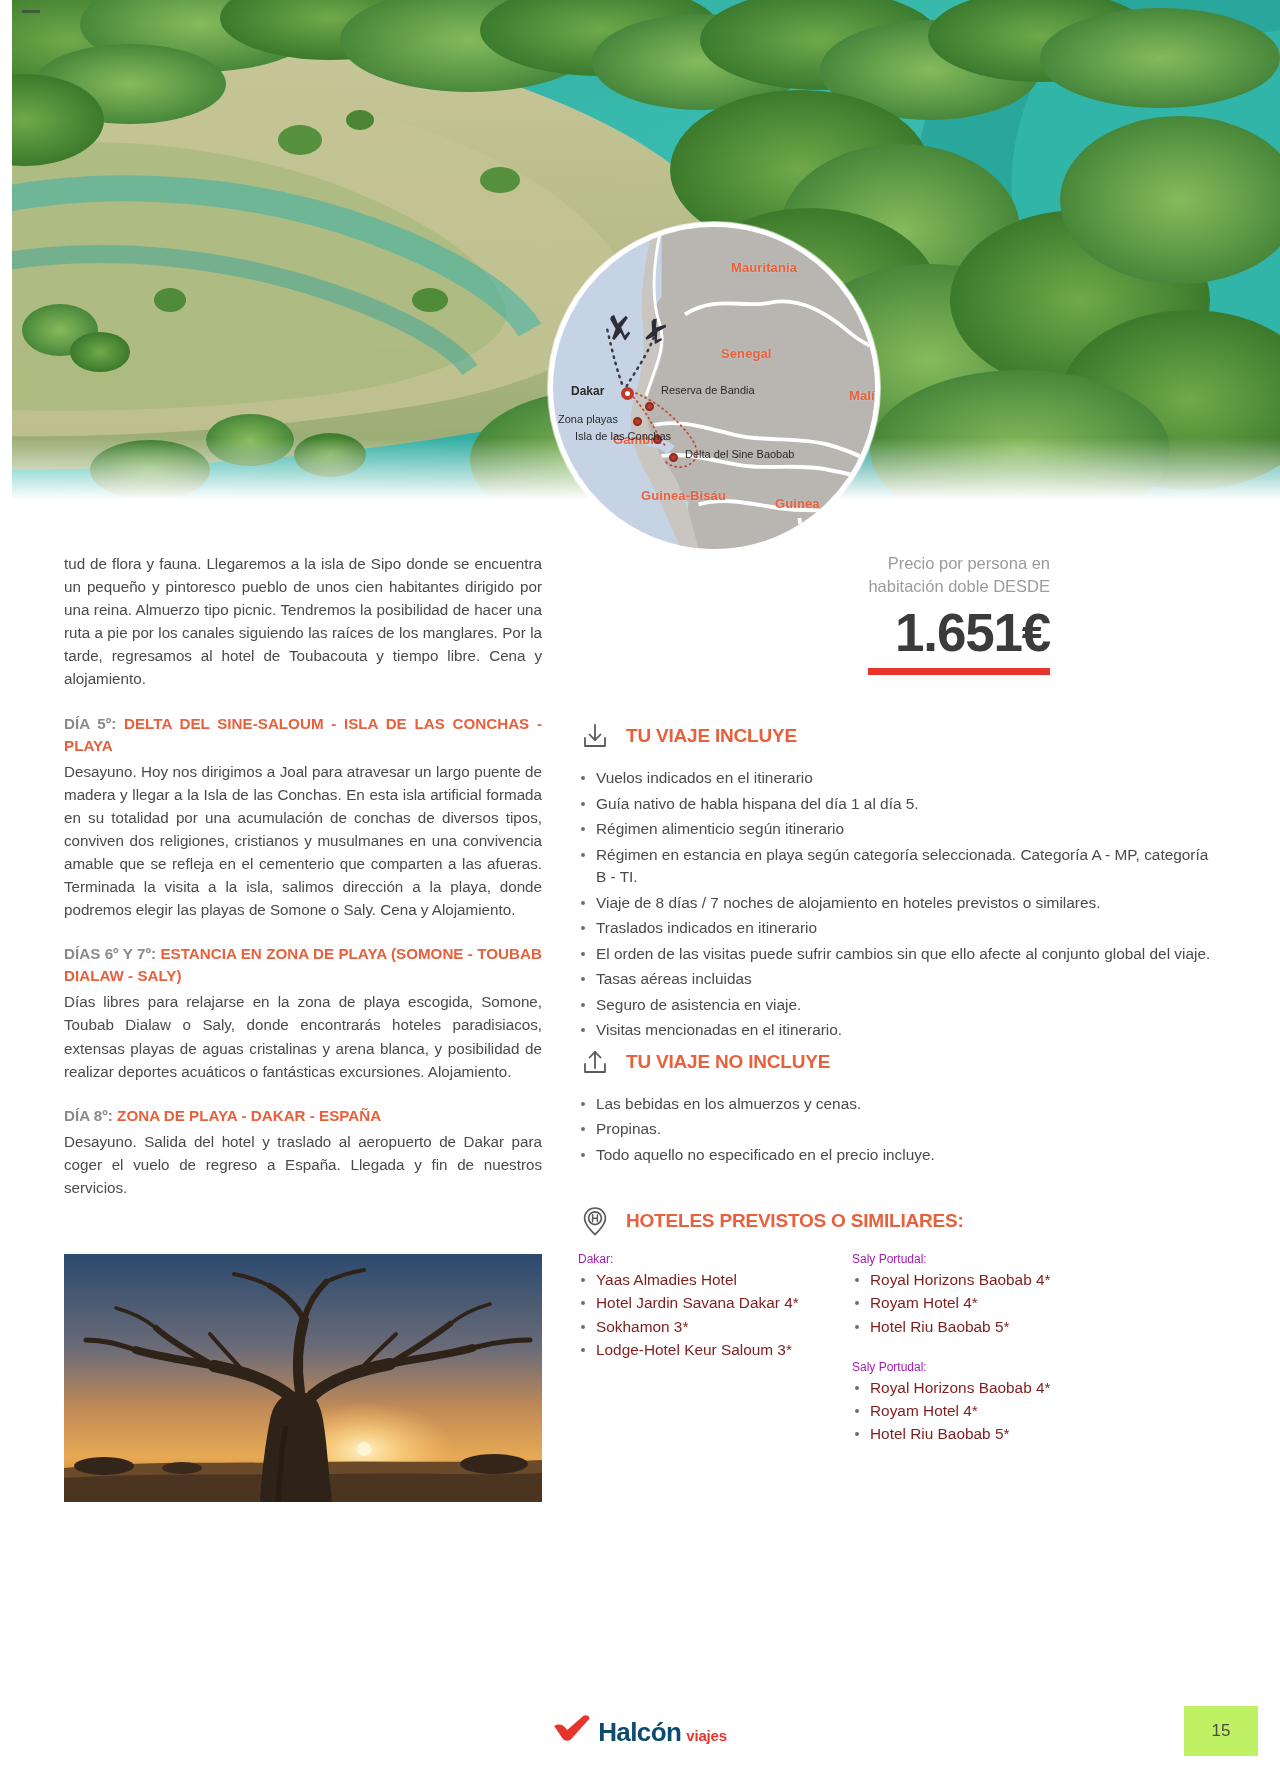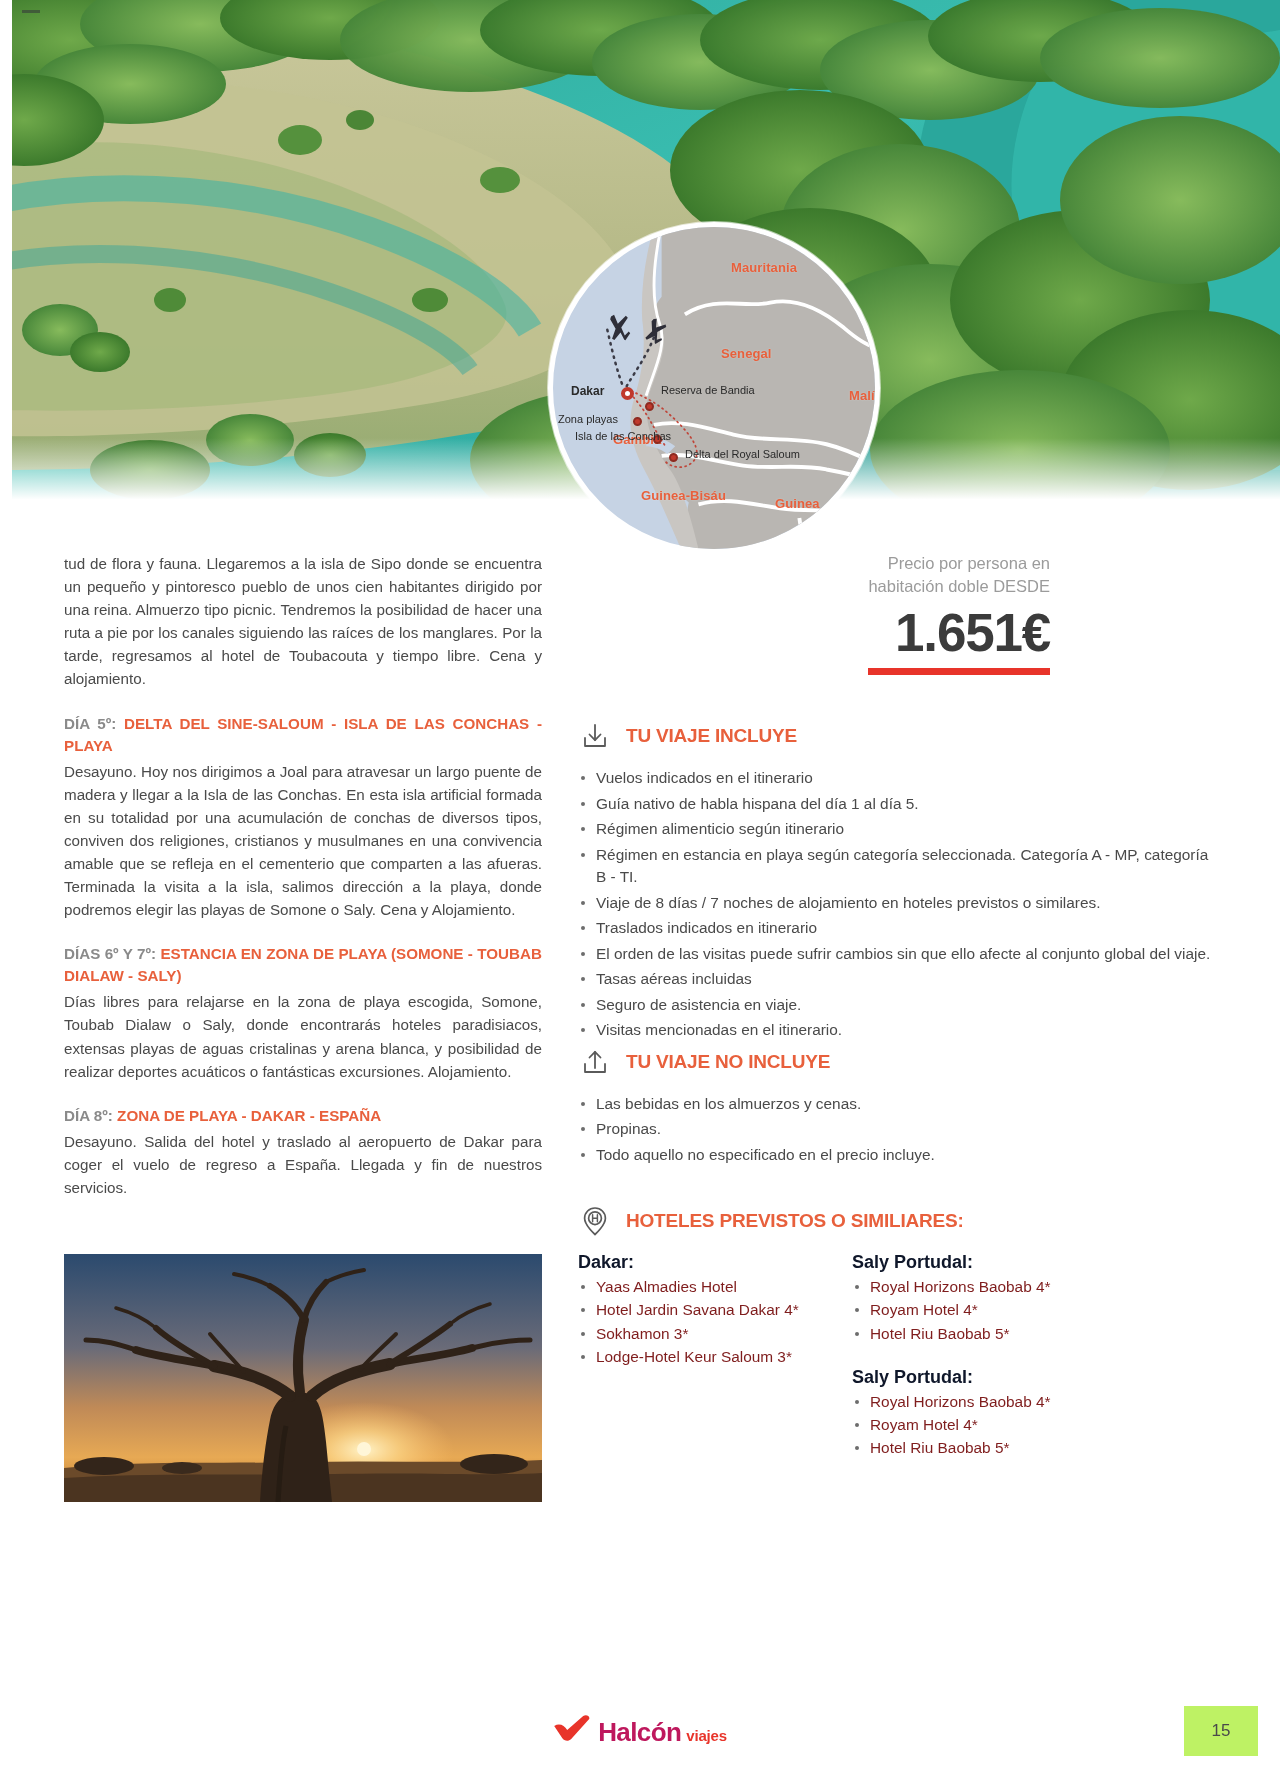--- a/index.html
+++ b/index.html
@@ -201,23 +201,23 @@
   }
 
   .hotels-cols {
     display: flex;
     gap: 28px;
     margin-top: 2px;
   }
   .hotels-col { width: 246px; }
   .hotels-col.wide { width: 300px; }
   .hotel-city {
-    font-size: 18px;
-    font-weight: bold;
-    color: #0f172a;
+    font-size: 12px;
+    font-weight: normal;
+    color: #a21caf;
     margin-bottom: 3px;
   }
   .hotel-city.spaced { margin-top: 22px; }
   ul.hotel-list { list-style: none; }
   ul.hotel-list li {
     position: relative;
     padding-left: 18px;
     font-size: 15.4px;
     line-height: 1.44;
     color: #7f1d1d;
@@ -244,21 +244,21 @@
     transform: translateX(-50%);
     bottom: 44px;
     display: flex;
     align-items: baseline;
     gap: 5px;
   }
   .logo-mark { width: 40px; height: 26px; }
   .logo-word {
     font-size: 26px;
     font-weight: bold;
-    color: #be185d;
+    color: #0c4a6e;
     letter-spacing: -0.6px;
   }
   .logo-sub {
     font-size: 15px;
     font-weight: bold;
     color: #e8342a;
     letter-spacing: -0.2px;
   }
   .page-num-box {
     position: absolute;
@@ -407,21 +407,21 @@
     <div class="map-dot hollow" style="left:68px; top:160px;"></div>
     <div class="map-dot" style="left:92px; top:175px;"></div>
     <div class="map-dot" style="left:80px; top:190px;"></div>
     <div class="map-dot" style="left:100px; top:208px;"></div>
     <div class="map-dot" style="left:116px; top:226px;"></div>
 
     <div class="map-label city-label bold" style="left:18px; top:158px;">Dakar</div>
     <div class="map-label city-label" style="left:108px; top:158px;">Reserva de Bandia</div>
     <div class="map-label city-label" style="left:5px; top:187px;">Zona playas</div>
     <div class="map-label city-label two-line" style="left:22px; top:203px; width:70px;">Isla de las Conchas</div>
-    <div class="map-label city-label" style="left:132px; top:222px;">Delta del Royal Saloum</div>
+    <div class="map-label city-label" style="left:132px; top:222px;">Delta del Sine Baobab</div>
   </div>
 
   <div class="col-left">
     <p class="body-text">tud de flora y fauna. Llegaremos a la isla de Sipo donde se encuentra un pequeño y pintoresco pueblo de unos cien habitantes dirigido por una reina. Almuerzo tipo picnic. Tendremos la posibilidad de hacer una ruta a pie por los canales siguiendo las raíces de los manglares. Por la tarde, regresamos al hotel de Toubacouta y tiempo libre. Cena y alojamiento.</p>
 
     <h3 class="day-heading">
       <span class="day-num">DÍA 5º:</span>
       <span>DELTA DEL SINE-SALOUM - ISLA DE LAS CONCHAS - PLAYA</span>
     </h3>
     <p class="body-text">Desayuno. Hoy nos dirigimos a Joal para atravesar un largo puente de madera y llegar a la Isla de las Conchas. En esta isla artificial formada en su totalidad por una acumulación de conchas de diversos tipos, conviven dos religiones, cristianos y musulmanes en una convivencia amable que se refleja en el cementerio que comparten a las afueras. Terminada la visita a la isla, salimos dirección a la playa, donde podremos elegir las playas de Somone o Saly. Cena y Alojamiento.</p>

